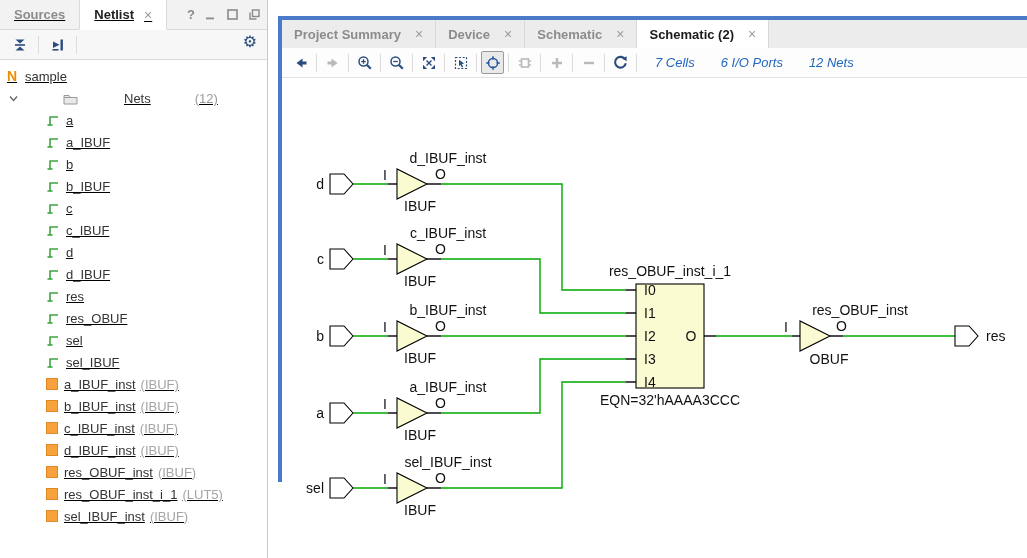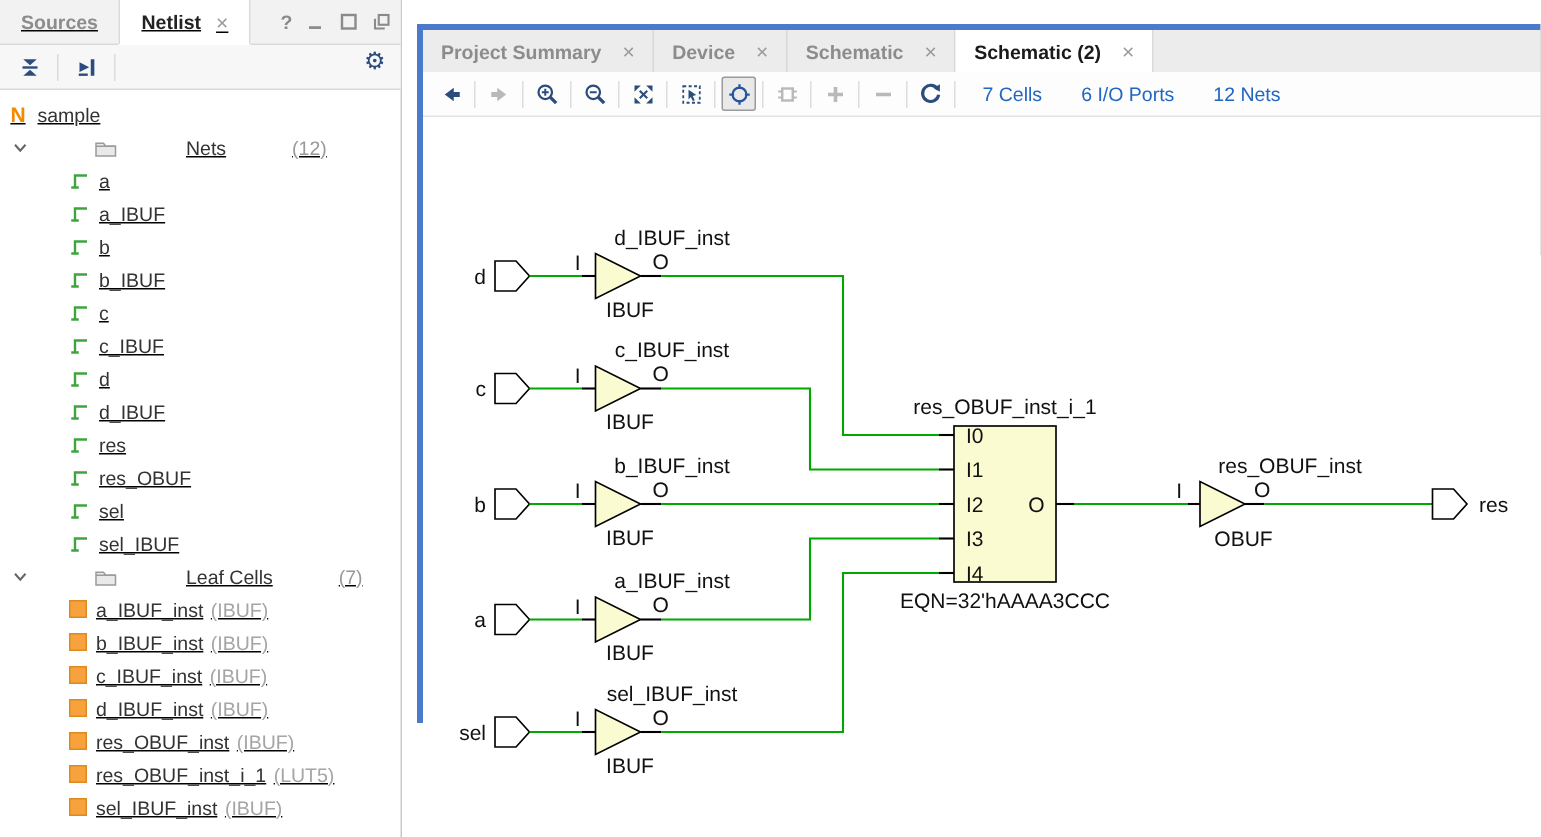--- a/index.html
+++ b/index.html
@@ -60,21 +60,21 @@
     background:#737373; border-left:4px solid #4a7ac9; border-top:4px solid #4a7ac9;margin-top:16px;
   }
   .rtabs { height:28px; background:#ececec; display:flex; align-items:stretch; }
   .rtab {
     display:flex; align-items:center; gap:14px; padding:0 12px;
     font-size:13px; font-weight:bold; color:#8c8c8c; border-right:1px solid #d8d8d8;
   }
   .rtab.active { background:#fff; color:#1a1a1a; border-right:1px solid #d8d8d8; }
   .rtoolbar {
     height:30px; background:#fdfdfd; border-bottom:1px solid #e2e2e2;
-    display:flex; align-items:center; padding:0 7px; gap:4px;
+    display:flex; align-items:center; padding:0 7px; gap:4px;font-style:italic;
   }
   .tbtn { width:23px; height:23px; display:flex; align-items:center; justify-content:center; }
   .tbtn.selected { background:#e9e9e9; border:1px solid #9a9a9a; border-radius:2px; }
   .stats { display:flex; gap:26px; margin-left:14px; font-size:13px; color:#2166c0; }
   .stat { cursor:default; }
   .canvas { position:absolute; left:0; top:58px; width:745px; height:496px; background:#fff; }
 
   
   svg.schem text { font-size:14px; fill:#111; font-family:"Liberation Sans",sans-serif; }
   .wire { stroke:#00a800; stroke-width:1.4; fill:none; }
@@ -229,31 +229,20 @@
           <span class="lbl">sel</span>
         </div>
       <div class="trow ind2">
           <svg class="icon" width="14" height="14">
             <polyline points="4,12 4,4 12,4" fill="none" stroke="#3fa43f" stroke-width="1.6"></polyline>
             <line x1="1.5" y1="12" x2="6.5" y2="12" stroke="#3fa43f" stroke-width="1.6"></line>
           </svg>
           <span class="lbl">sel_IBUF</span>
         </div>
 
-      <div class="trow ind1">
-        <svg class="icon" width="11" height="11">
-            <polyline points="2,3.5 5.5,7.5 9,3.5" fill="none" stroke="#666" stroke-width="1.4"></polyline>
-          </svg>
-        <svg class="icon" width="15" height="13" style="margin-left:4px">
-            <path d="M1 3.5 h5 l1.5 2 H14 v6.5 H1 Z" fill="#e9e9e9" stroke="#9a9a9a"></path>
-            <path d="M1 5.5 H14" stroke="#9a9a9a" fill="none"></path>
-          </svg>
-        <span class="lbl">Leaf Cells</span>
-        <span class="count">(7)</span>
-      </div>
 
       <div class="trow ind2">
           <svg class="icon" width="12" height="12">
             <rect x="0.5" y="0.5" width="11" height="11" fill="#f7a23c" stroke="#dd8a22"></rect>
           </svg>
           <span class="lbl">a_IBUF_inst</span>
           <span class="ctype">(IBUF)</span>
         </div>
       <div class="trow ind2">
           <svg class="icon" width="12" height="12">

